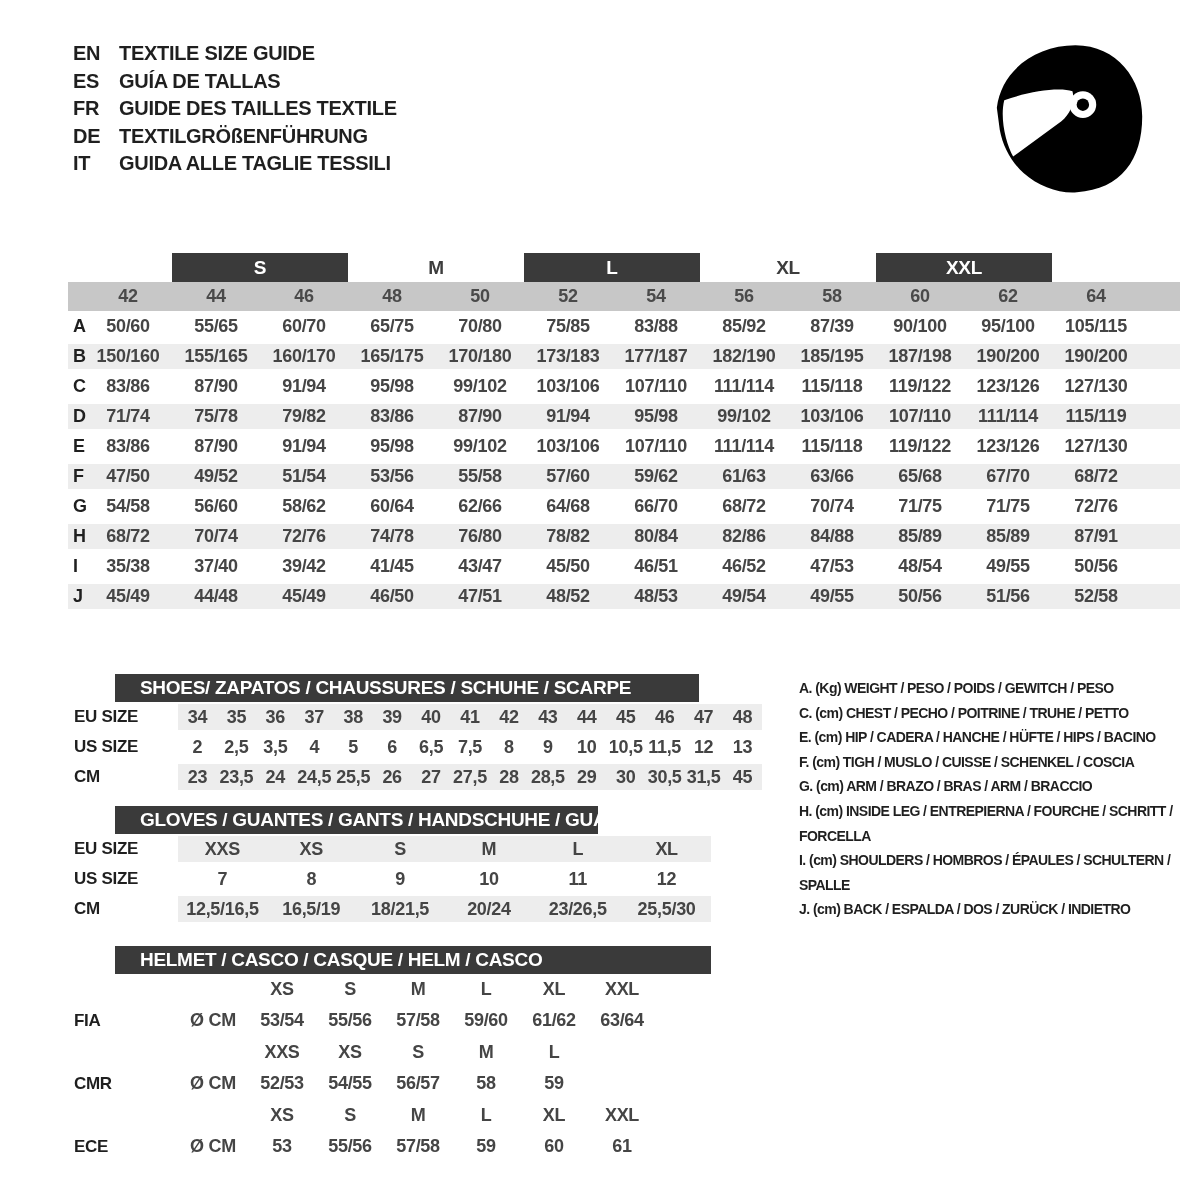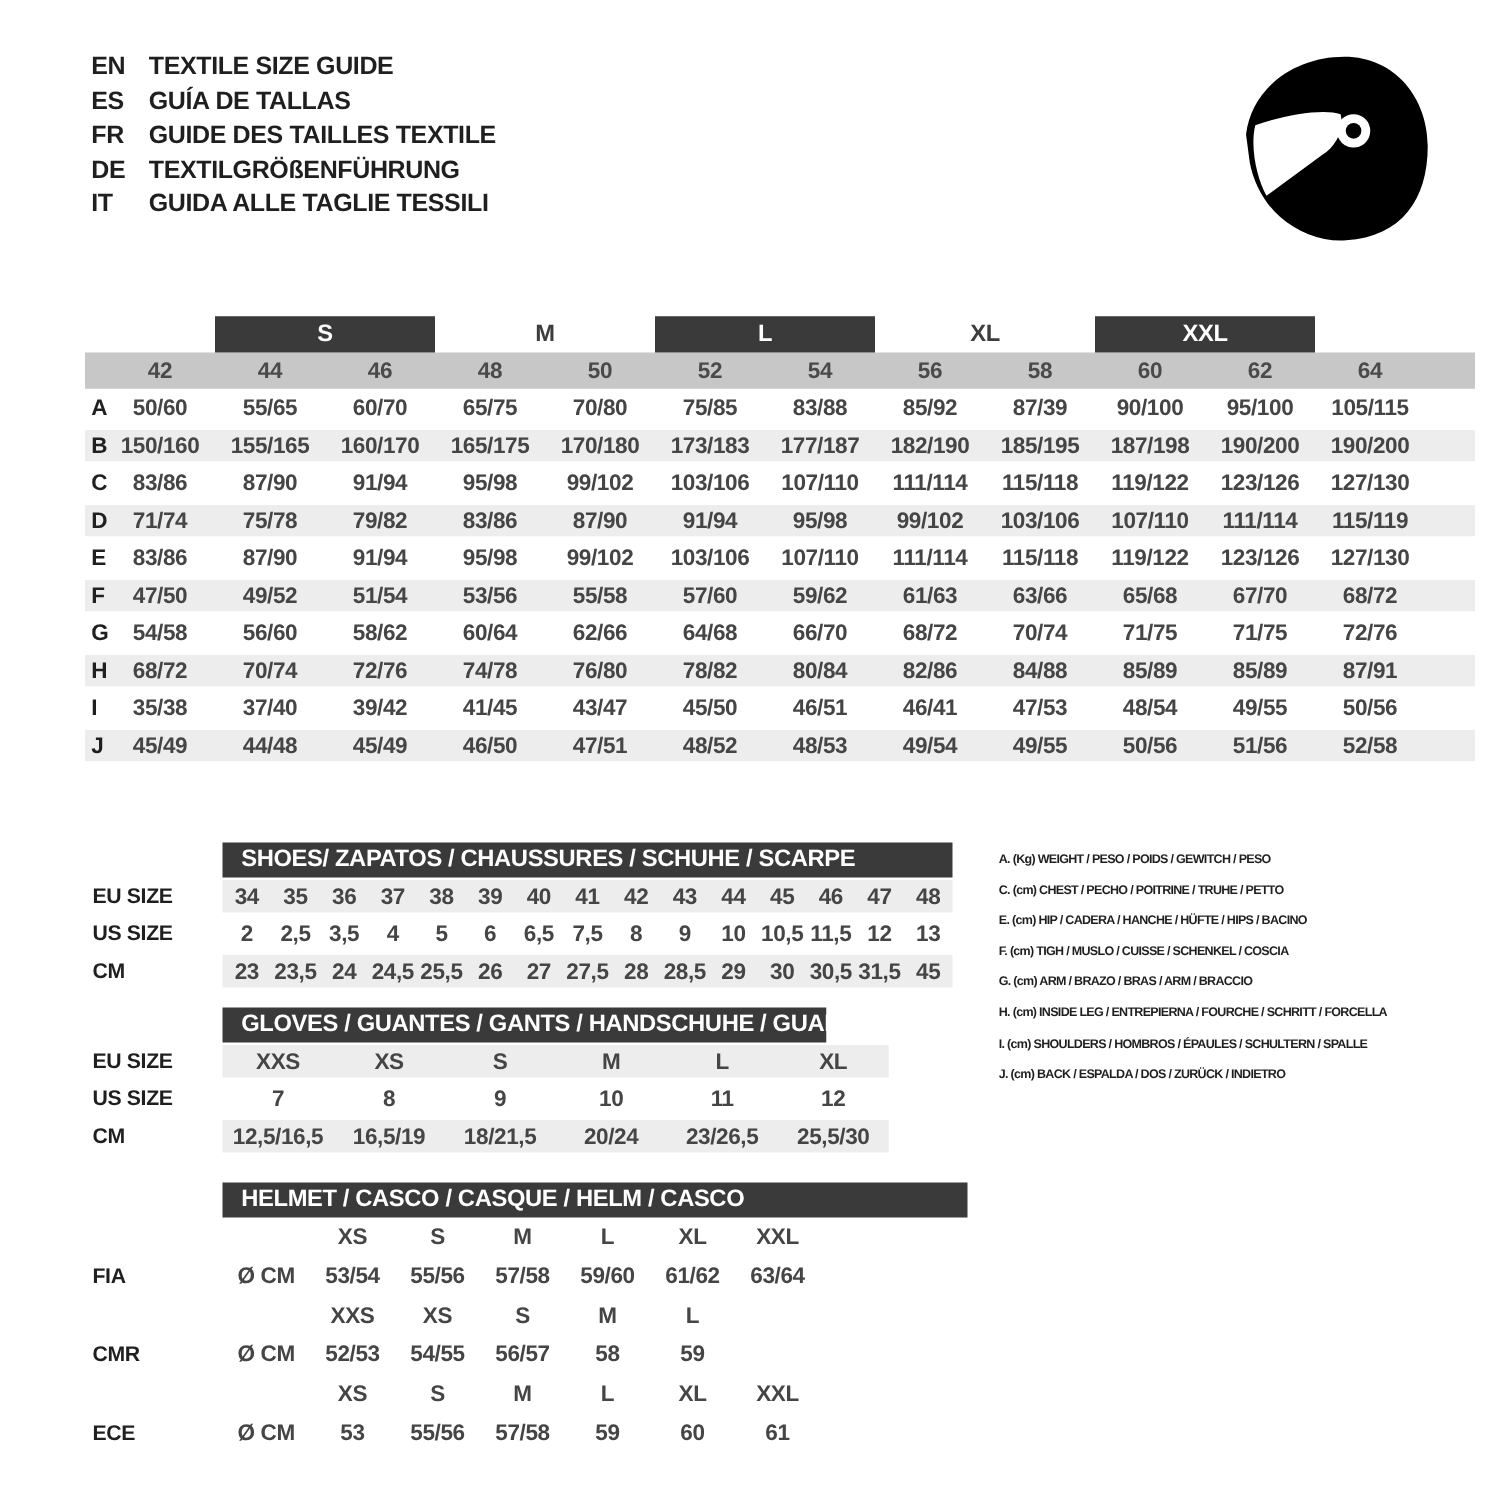--- a/index.html
+++ b/index.html
@@ -19,37 +19,37 @@
   .group.dark{background:#3a3a3a;color:#ffffff;}
   .num-row{height:29px;background:#c7c7c7;align-items:center;}
   .num-row .cell{color:#4a4a4a;}
   .trow{height:30px;align-items:center;}
   .trow.stripe{background:linear-gradient(#ededed 0 0) center/100% 25px no-repeat;}
   .cell{text-align:center;font-size:18px;white-space:nowrap;}
   .lbl{font-size:18px;color:#1f1f1f;padding-left:5px;}
   
   .ltable{position:absolute;left:68px;}
   .bar{height:28px;background:#3a3a3a;color:#ffffff;font-size:19px;display:flex;align-items:center;
-       padding-left:15px;box-sizing:border-box;margin-left:110px;white-space:nowrap;}
+       padding-left:25px;box-sizing:border-box;margin-left:47px;white-space:nowrap;}
   .ltrow{display:flex;align-items:center;justify-content:center;}
   .llbl{width:110px;font-size:17px;color:#1f1f1f;padding-left:6px;box-sizing:border-box;}
   .cells{display:grid;align-items:center;height:100%;}
   .cells.shade{background:linear-gradient(#ededed 0 0) center/100% 26px no-repeat;}
   .shoes .ltrow,.gloves .ltrow{height:30px;}
   .shoes .cells{width:584px;}
   .gloves .cells{width:533px;}
   .gloves .bar{width:483px;}
   .shoes .bar{width:584px;}
   .helmet .bar{width:596px;}
   .helmet .band{height:30px;}
   .helmet .vrow{height:33px;}
   .hcells{width:596px;display:grid;grid-template-columns:70px repeat(6,68px) 1fr;align-items:center;height:100%;}
   
   .legend{position:absolute;left:799px;top:676px;width:402px;}
-  .legend-item{font-size:10px;line-height:24.6px;letter-spacing:-0.55px;color:#1f1f1f;}
+  .legend-item{font-size:14px;line-height:24.6px;letter-spacing:-0.55px;color:#1f1f1f;}
 </style>
 </head>
 <body>
 
 <div class="page">
 
   <div class="lang-block" id="langs">
       <div class="lang-row">
         <span class="code">EN</span>
         <span>TEXTILE SIZE GUIDE</span>
@@ -227,21 +227,21 @@
         </div>
         <div class="grid13 trow">
           <div class="lbl">I</div>
           <div class="cell">35/38</div>
           <div class="cell">37/40</div>
           <div class="cell">39/42</div>
           <div class="cell">41/45</div>
           <div class="cell">43/47</div>
           <div class="cell">45/50</div>
           <div class="cell">46/51</div>
-          <div class="cell">46/41</div>
+          <div class="cell">46/52</div>
           <div class="cell">47/53</div>
           <div class="cell">48/54</div>
           <div class="cell">49/55</div>
           <div class="cell">50/56</div>
         </div>
         <div class="grid13 trow stripe">
           <div class="lbl">J</div>
           <div class="cell">45/49</div>
           <div class="cell">44/48</div>
           <div class="cell">45/49</div>

